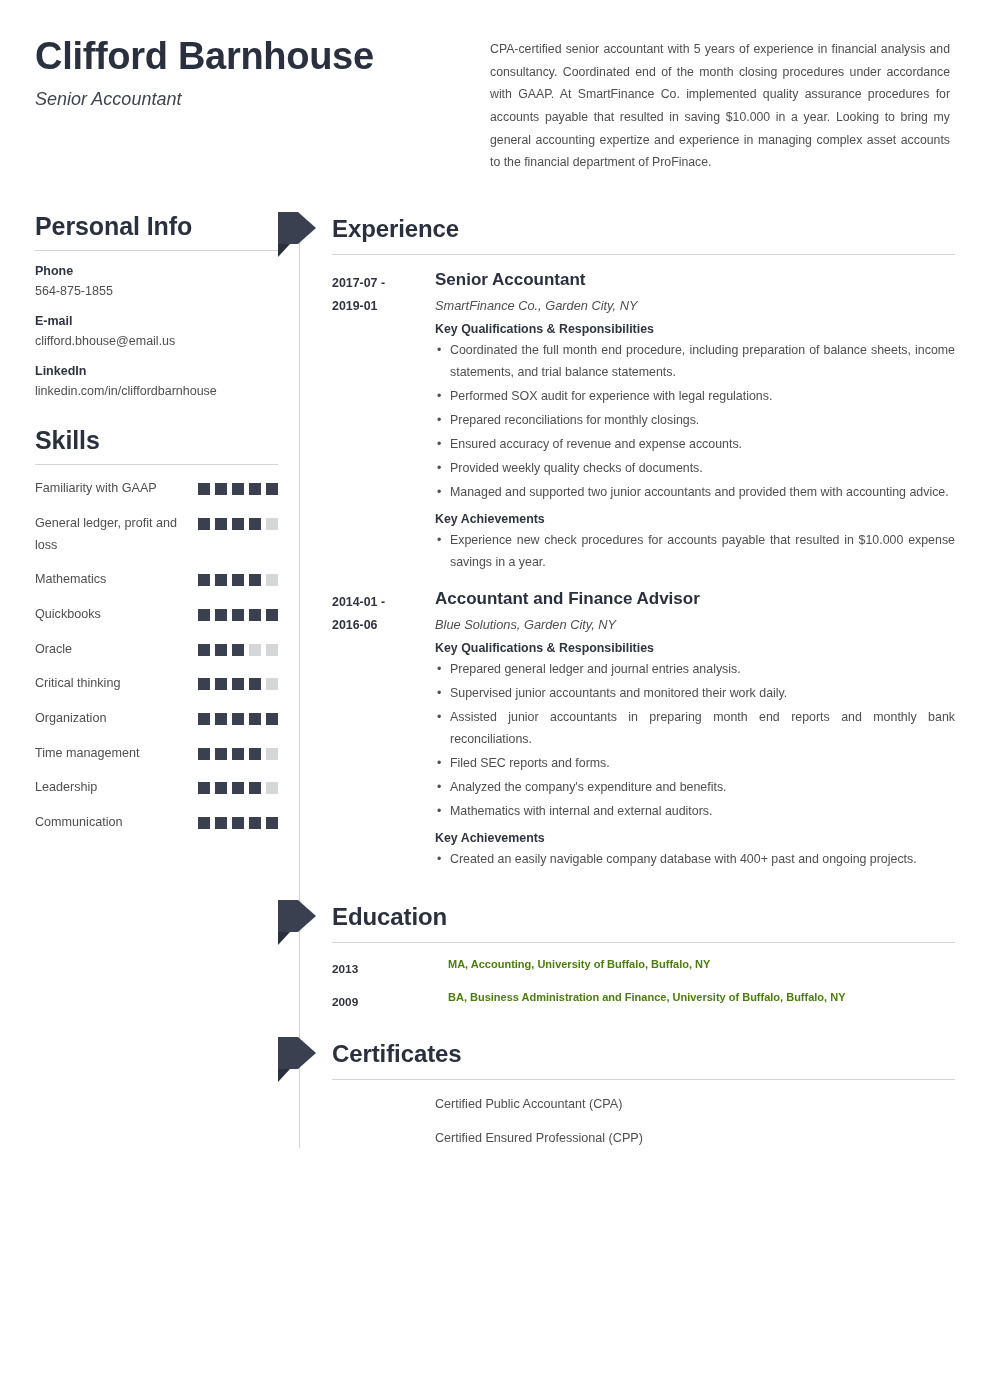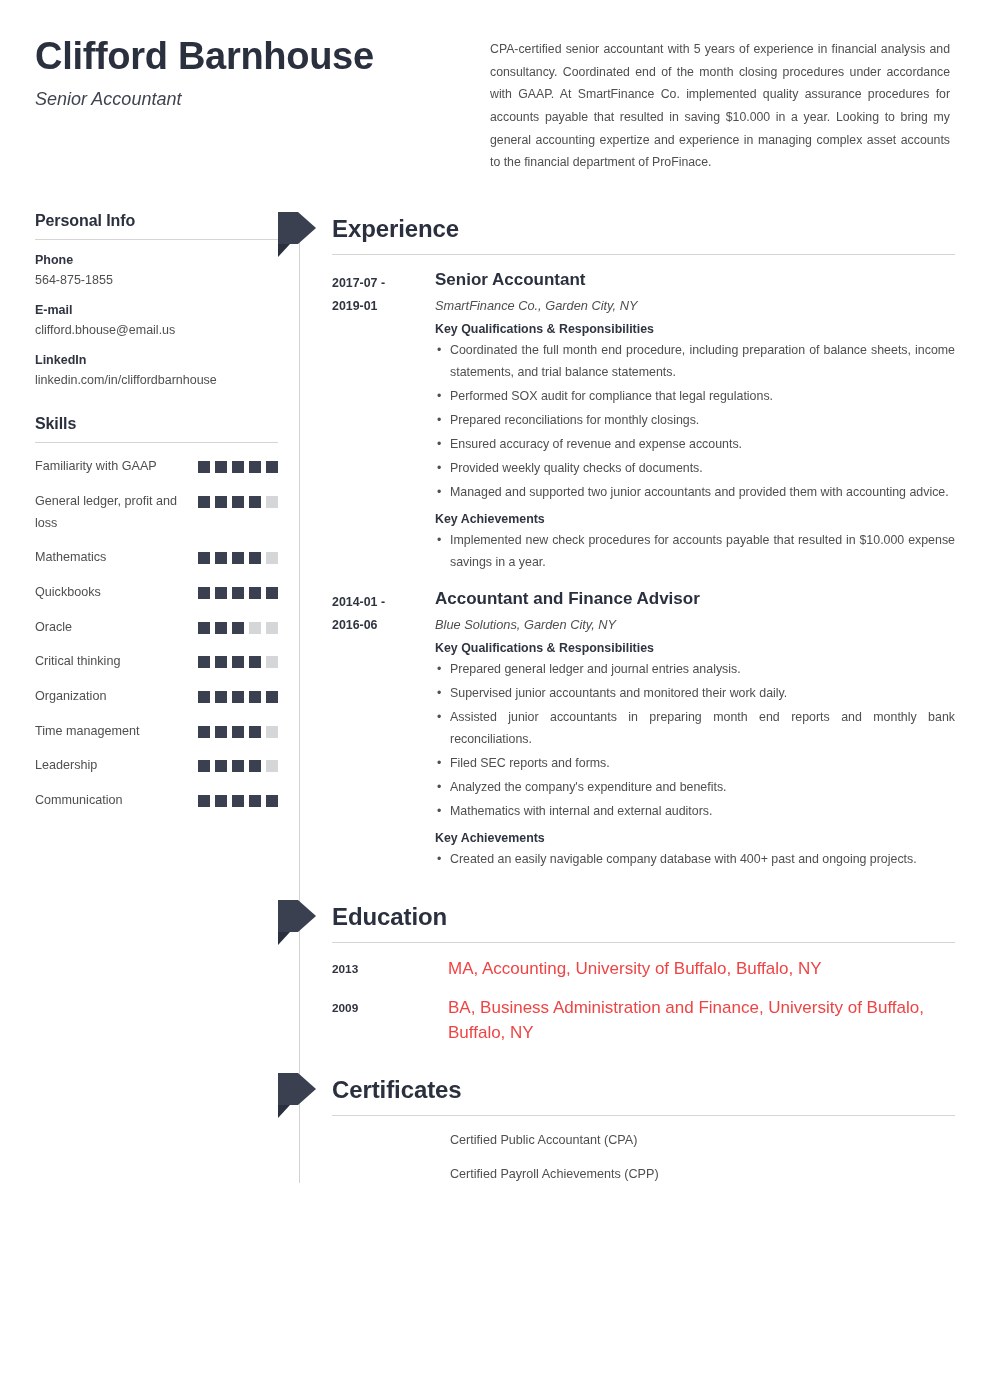--- a/index.html
+++ b/index.html
@@ -70,21 +70,21 @@
     flex: 0 0 243px;
   }
   .maincol {
     flex: 1 1 auto;
     padding-left: 32px;
     position: relative;
   }
 
   
   .side-title {
-    font-size: 16px;
+    font-size: 25px;
     font-weight: bold;
     color: #2b303f;
     letter-spacing: -0.1px;
   }
   .side-rule {
     border-top: 1px solid #d5d5d5;
     margin-top: 9px;
     margin-bottom: 13px;
   }
   .info-block { margin-bottom: 14px; }
@@ -254,31 +254,30 @@
   .edu-year {
     width: 103px;
     flex: 0 0 103px;
     font-size: 11.8px;
     font-weight: bold;
     color: #2f3440;
     padding-top: 5px;
   }
   .edu-deg {
     flex: 1 1 auto;
-    font-size: 17px;
-    font-weight: normal;
-    color: #ef4444;
+    font-size: 11px;
+    font-weight: bold;
+    color: #4d7c0f;
     line-height: 1.45;
   }
 
   .cert-entry {
     display: flex;
     padding-left: 22px;
     margin-top: 16px;
-    gap: 15px;
   }
   .cert-spacer { width: 103px; flex: 0 0 103px; }
   .cert-name {
     font-size: 12.6px;
     color: #4f4f4f;
     line-height: 1.4;
   }
 </style>
 </head>
 <body>
@@ -446,29 +445,29 @@
               <div class="entry-date">
                 <div>2017-07 -</div>
                 <div>2019-01</div>
               </div>
               <div class="entry-main">
                 <div class="role">Senior Accountant</div>
                 <div class="company">SmartFinance Co., Garden City, NY</div>
                 <div class="sub-head">Key Qualifications &amp; Responsibilities</div>
                 <ul class="bullets">
                   <li>Coordinated the full month end procedure, including preparation of balance sheets, income statements, and trial balance statements.</li>
-                  <li>Performed SOX audit for compliance that legal regulations.</li>
+                  <li>Performed SOX audit for experience with legal regulations.</li>
                   <li>Prepared reconciliations for monthly closings.</li>
                   <li>Ensured accuracy of revenue and expense accounts.</li>
                   <li>Provided weekly quality checks of documents.</li>
                   <li>Managed and supported two junior accountants and provided them with accounting advice.</li>
                 </ul>
                 <div class="sub-head">Key Achievements</div>
                 <ul class="bullets">
-                  <li>Implemented new check procedures for accounts payable that resulted in $10.000 expense savings in a year.</li>
+                  <li>Experience new check procedures for accounts payable that resulted in $10.000 expense savings in a year.</li>
                 </ul>
               </div>
             </div>
             <div class="entry">
               <div class="entry-date">
                 <div>2014-01 -</div>
                 <div>2016-06</div>
               </div>
               <div class="entry-main">
                 <div class="role">Accountant and Finance Advisor</div>
@@ -523,20 +522,20 @@
           <div class="sect-title">Certificates</div>
         </div>
         <div class="sect-rule"></div>
         <div id="certificates-list">
             <div class="cert-entry">
               <div class="cert-spacer"></div>
               <div class="cert-name">Certified Public Accountant (CPA)</div>
             </div>
             <div class="cert-entry">
               <div class="cert-spacer"></div>
-              <div class="cert-name">Certified Payroll Achievements (CPP)</div>
+              <div class="cert-name">Certified Ensured Professional (CPP)</div>
             </div>
           </div>
       </div>
 
     </div>
   </div>
 </div>
 
 </body></html>

